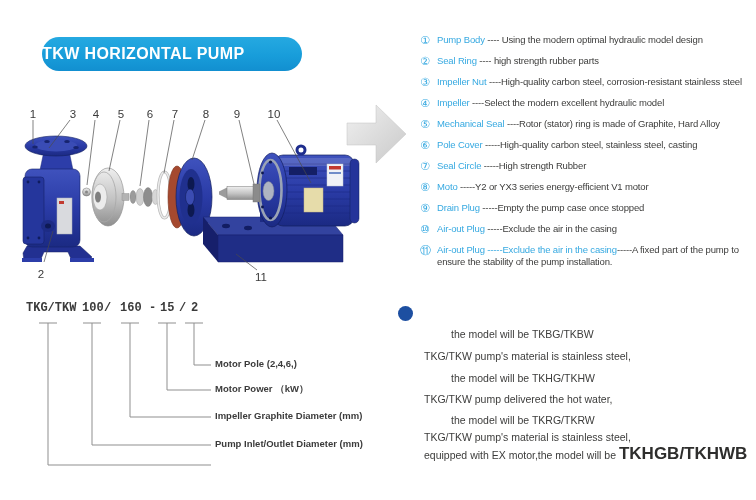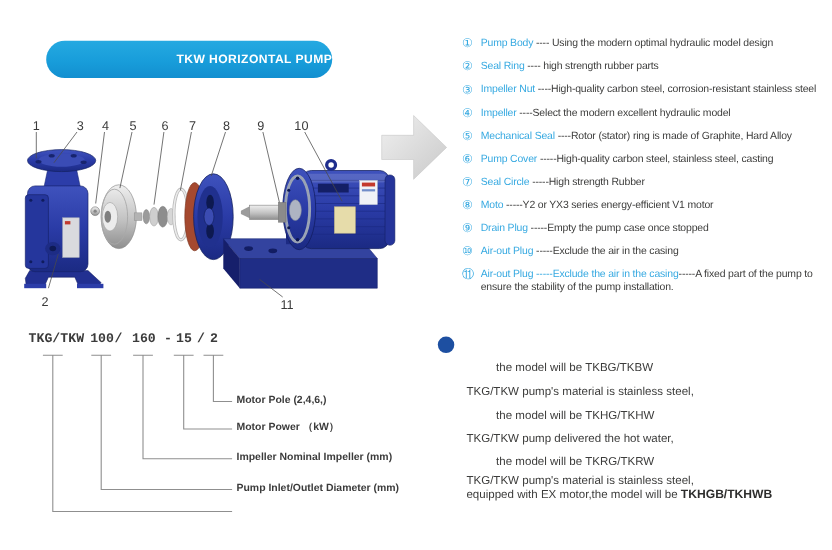--- a/index.html
+++ b/index.html
@@ -5,22 +5,22 @@
   * { margin:0; padding:0; box-sizing:border-box; }
   body { background:#ffffff; }
   .page {
     position:relative; width:756px; height:500px; background:#ffffff;
     font-family:"Liberation Sans", "DejaVu Sans", sans-serif; overflow:hidden;
   }
   
   .banner {
     position:absolute; left:42px; top:37px; width:260px; height:34px;
     background:linear-gradient(180deg,#25a9e1 0%,#189dda 55%,#128fd0 100%);
-    border-radius:17px; color:#ffffff; font-weight:bold; font-size:11px;
-    letter-spacing:.4px; text-align:right; line-height:34px;
+    border-radius:17px; color:#ffffff; font-weight:bold; font-size:16px;
+    letter-spacing:.4px; text-align:left; line-height:34px;
   }
   
   .diagram-svg { position:absolute; left:10px; top:98px; }
   .callout { font-size:11.5px; fill:#3a3a3a; }
   .leader  { stroke:#4a4a4a; stroke-width:.7; fill:none; }
   
   .parts-list { position:absolute; left:420px; top:34px; width:334px; list-style:none; }
   .part-item {
     position:relative; padding-left:17px; margin-bottom:9px;
     font-size:9.5px; line-height:12px; letter-spacing:-.15px;
@@ -36,21 +36,21 @@
   .code-label {
     position:absolute; left:215px; font-size:9.5px; line-height:12px; color:#3b3b3b;font-weight:bold;
   }
   
   .note-dot {
     position:absolute; left:398px; top:306px; width:15px; height:15px;
     border-radius:50%; background:#1d4fa1;
   }
   .note-line { position:absolute; left:424px; font-size:10.5px; color:#3c3c3b; white-space:nowrap; }
   .note-line.indent { left:427px;margin-left:24px; }
-  .note-model-bold { font-size:11px; font-weight:bold; color:#2e2e2d; }
+  .note-model-bold { font-size:17px; font-weight:bold; color:#2e2e2d; }
 </style>
 </head>
 <body>
 
 <div class="page">
 
   <div class="banner">TKW HORIZONTAL PUMP</div>
 
   <svg class="diagram-svg" width="400" height="205" viewBox="0 0 400 205">
     <defs>
@@ -189,21 +189,21 @@
       <text class="callout" x="251" y="183">11</text>
     </g>
   </svg>
 
   <ul class="parts-list">
     <li class="part-item"><span class="part-num">①</span><span class="part-blue">Pump Body</span><span class="part-dark"> ---- Using the modern optimal hydraulic model design</span></li>
     <li class="part-item"><span class="part-num">②</span><span class="part-blue">Seal Ring</span><span class="part-dark"> ---- high strength rubber parts</span></li>
     <li class="part-item"><span class="part-num">③</span><span class="part-blue">Impeller Nut</span><span class="part-dark"> ----High-quality carbon steel, corrosion-resistant stainless steel</span></li>
     <li class="part-item"><span class="part-num">④</span><span class="part-blue">Impeller</span><span class="part-dark"> ----Select the modern excellent hydraulic model</span></li>
     <li class="part-item"><span class="part-num">⑤</span><span class="part-blue">Mechanical Seal</span><span class="part-dark"> ----Rotor (stator) ring is made of Graphite, Hard Alloy</span></li>
-    <li class="part-item"><span class="part-num">⑥</span><span class="part-blue">Pump Cover</span><span class="part-dark"> -----High-quality carbon steel, stainless steel, casting</span></li>
+    <li class="part-item"><span class="part-num">⑥</span><span class="part-blue">Pole Cover</span><span class="part-dark"> -----High-quality carbon steel, stainless steel, casting</span></li>
     <li class="part-item"><span class="part-num">⑦</span><span class="part-blue">Seal Circle</span><span class="part-dark"> -----High strength Rubber</span></li>
     <li class="part-item"><span class="part-num">⑧</span><span class="part-blue">Moto</span><span class="part-dark"> -----Y2 or YX3 series energy-efficient V1 motor</span></li>
     <li class="part-item"><span class="part-num">⑨</span><span class="part-blue">Drain Plug</span><span class="part-dark"> -----Empty the pump case once stopped</span></li>
     <li class="part-item"><span class="part-num">⑩</span><span class="part-blue">Air-out Plug</span><span class="part-dark"> -----Exclude the air in the casing</span></li>
     <li class="part-item wrap"><span class="part-num">⑪</span><span class="part-blue">Air-out Plug -----Exclude the air in the casing</span><span class="part-dark">-----A fixed part of the pump to ensure the stability of the pump installation.</span></li>
   </ul>
 
   <span class="model-token" style="left:26px">TKG/TKW</span>
   <span class="model-token" style="left:82px">100</span>
   <span class="model-token" style="left:104px">/</span>
@@ -218,21 +218,21 @@
       <path d="M39,13 H57  M48,13 V155 H211"></path>
       <path d="M83,13 H101 M92,13 V135 H211"></path>
       <path d="M121,13 H139 M130,13 V107 H211"></path>
       <path d="M158,13 H176 M167,13 V80 H211"></path>
       <path d="M185,13 H203 M194,13 V55 H211"></path>
     </g>
   </svg>
 
   <div class="code-label" style="top:358px">Motor Pole (2,4,6,)</div>
   <div class="code-label" style="top:383px">Motor Power （kW）</div>
-  <div class="code-label" style="top:410px">Impeller Nominal Impeller (mm)</div>
+  <div class="code-label" style="top:410px">Impeller Graphite Diameter (mm)</div>
   <div class="code-label" style="top:438px">Pump Inlet/Outlet Diameter (mm)</div>
 
   <div class="note-dot"></div>
   <div class="note-line indent" style="top:328px">the model will be TKBG/TKBW</div>
   <div class="note-line" style="top:350px">TKG/TKW pump's material is stainless steel,</div>
   <div class="note-line indent" style="top:372px">the model will be TKHG/TKHW</div>
   <div class="note-line" style="top:393px">TKG/TKW pump delivered the hot water,</div>
   <div class="note-line indent" style="top:414px">the model will be TKRG/TKRW</div>
   <div class="note-line" style="top:431px">TKG/TKW pump's material is stainless steel,</div>
   <div class="note-line" style="top:444px"><span>equipped with EX motor,the model will be </span><span class="note-model-bold">TKHGB/TKHWB</span></div>

